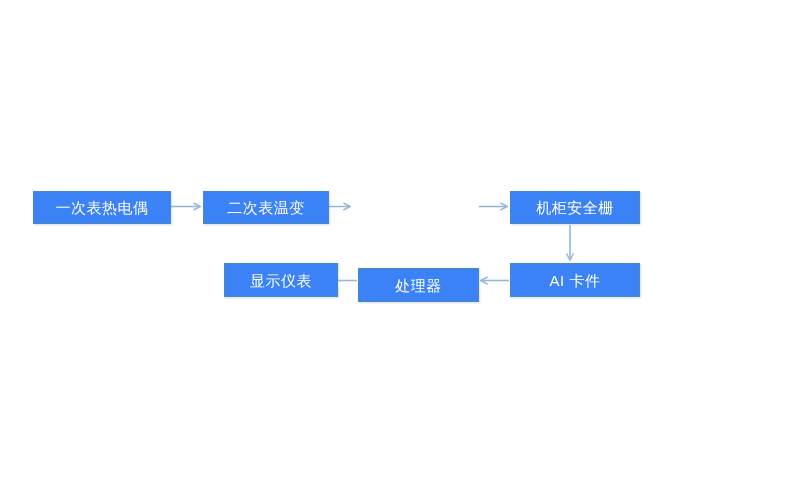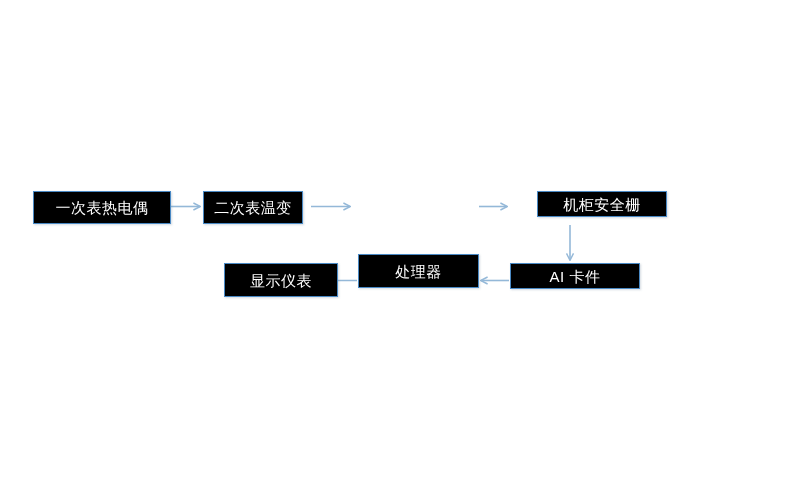--- a/index.html
+++ b/index.html
@@ -15,21 +15,21 @@
   }
   #canvas {
     position: relative;
     width: 800px;
     height: 500px;
     background: #ffffff;
   }
   .node {
     position: absolute;
     box-sizing: border-box;
-    background: #000000;
+    background: #3b82f6;
     border: 1px solid #4A89C4;
     color: #ffffff;
     display: flex;
     align-items: center;
     justify-content: center;
     letter-spacing: 0.5px;
     white-space: nowrap;
     box-shadow: 1px 1px 2px rgba(120,140,160,0.30);
   }
   .node-label {
@@ -72,34 +72,34 @@
     <line x1="570" y1="225" x2="570" y2="260" stroke="#94B8D8" stroke-width="1.6" marker-end="url(#arrow-down)"></line>
 
     <line x1="509" y1="280.5" x2="481" y2="280.5" stroke="#94B8D8" stroke-width="1.6" marker-end="url(#arrow-left)"></line>
     <line x1="357" y1="280.5" x2="323" y2="280.5" stroke="#94B8D8" stroke-width="1.6" marker-end="url(#arrow-left)"></line>
   </svg>
 
   <div class="node" style="left:33px; top:191px; width:138px; height:33px;">
     <span class="node-label">一次表热电偶</span>
   </div>
 
-  <div class="node" style="left:203px; top:191px; width:100px; height:33px;">
+  <div class="node" style="left:203px; top:191px; width:126px; height:33px;">
     <span class="node-label">二次表温变</span>
   </div>
 
 
-  <div class="node" style="left:510px; top:191px; width:130px; height:26px;margin-left:27px;">
+  <div class="node" style="left:510px; top:191px; width:130px; height:33px;">
     <span class="node-label">机柜安全栅</span>
   </div>
 
-  <div class="node" style="left:510px; top:263px; width:130px; height:26px;">
+  <div class="node" style="left:510px; top:263px; width:130px; height:34px;">
     <span class="node-label">AI 卡件</span>
   </div>
 
-  <div class="node" style="left:358px; top:254px; width:121px; height:34px;">
+  <div class="node" style="left:358px; top:268px; width:121px; height:34px;">
     <span class="node-label">处理器</span>
   </div>
 
   <div class="node" style="left:224px; top:263px; width:114px; height:34px;">
     <span class="node-label">显示仪表</span>
   </div>
 
 </div>
 
 </body></html>

